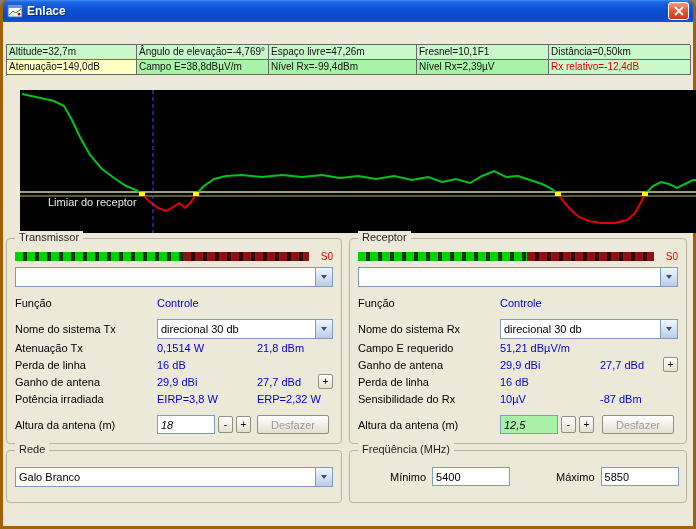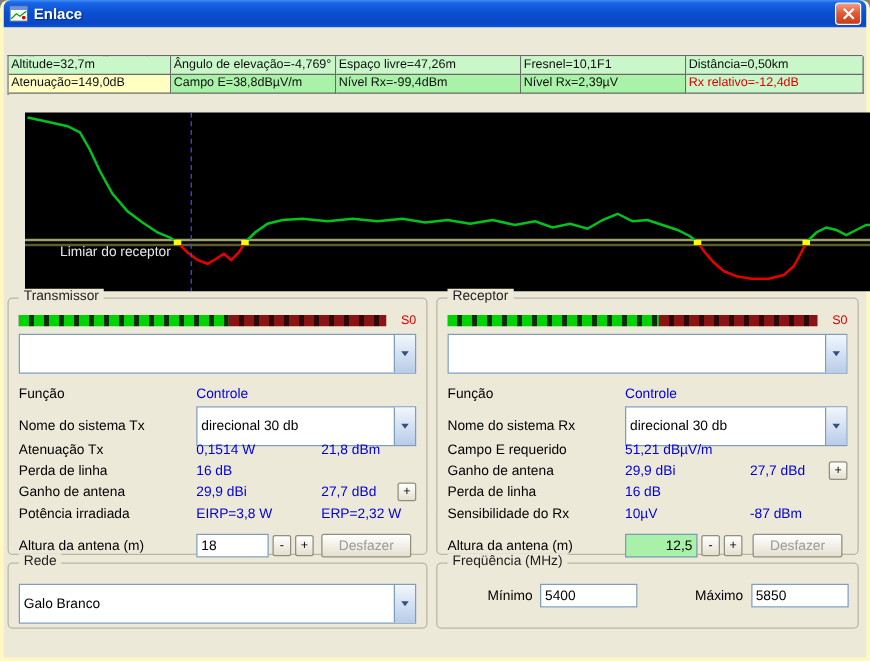--- a/index.html
+++ b/index.html
@@ -1,17 +1,17 @@
 <!DOCTYPE html>
 <html><head>
 <meta charset="utf-8">
 <style>
   * { box-sizing: border-box; font-family: "Liberation Sans", sans-serif; }
   html,body { margin:0; padding:0; background:#808080; }
-  .win { position:relative; width:696px; height:529px; background:#fef9c3; padding:0 3px 3px; border-radius:7px 7px 0 0; overflow:hidden; }
+  .win { position:relative; width:696px; height:529px; background:#a16207; padding:0 3px 3px; border-radius:7px 7px 0 0; overflow:hidden; }
   .titlebar { height:22px; display:flex; align-items:center; gap:4px; padding:0 4px;
     background:linear-gradient(180deg,#3E90F2 0%,#1B64E6 10%,#0B50D2 45%,#0947C6 85%,#0D55DC 100%);
     border-radius:6px 6px 0 0; color:#fff; }
   .title { font-size:12px; font-weight:bold; text-shadow:1px 1px 1px #00287A; }
   .close-btn { margin-left:auto; width:21px; height:18px; border:1px solid #FFFFFF; border-radius:3px;
     background:linear-gradient(180deg,#F79C84 0%,#E35C38 45%,#C93A14 100%);
     display:flex; align-items:center; justify-content:center; }
   .client { position:relative; width:690px; height:504px; background:#ECE9D8; }
 
   .menubar { position:absolute; top:0; left:0; right:0; height:20px; display:flex; align-items:center; padding-left:2px; font-size:11px; color:#000; }
@@ -37,38 +37,38 @@
   .g-rede { left:3px; top:428px; width:336px; height:53px; }
   .g-freq { left:346px; top:428px; width:338px; height:53px; }
   .gc { position:absolute; inset:0; padding:12px 8px 8px; }
 
   .meter-row { display:flex; align-items:center; height:10px; }
   .smeter { flex:1; height:9px; display:flex; }
   .m-green { width:57%; height:100%; background:repeating-linear-gradient(90deg,#00D400 0 8px,#083008 8px 12px); }
   .m-red   { flex:1; height:100%; background:repeating-linear-gradient(90deg,#8A1414 0 8px,#2C0808 8px 12px); }
   .s-label { color:#E00000; font-size:10px; margin-left:8px; width:16px; text-align:right; }
 
-  .combo { height:32px; background:#fff; border:1px solid #7F9DB9; display:flex; align-items:center; font-size:11px; }
+  .combo { height:20px; background:#fff; border:1px solid #7F9DB9; display:flex; align-items:center; font-size:11px; }
   .combo-text { padding-left:3px; flex:1; white-space:nowrap; overflow:hidden; color:#000; }
   .combo-btn { width:17px; height:100%; display:flex; align-items:center; justify-content:center;
     background:linear-gradient(180deg,#F2F6FC,#CFDDF1 60%,#B8CCE8); border-left:1px solid #7F9DB9; }
   .arr { width:0; height:0; border-left:3.5px solid transparent; border-right:3.5px solid transparent; border-top:4px solid #33517A; }
   .full { margin-top:6px; }
   .grow { flex:1; }
 
   .frow { display:flex; align-items:center; margin-top:6px; height:20px; font-size:11px; position:relative; }
   .vrow { display:flex; align-items:baseline; margin-top:3px; height:14px; font-size:11px; position:relative; }
   .w-label { width:142px; flex:none; color:#000; }
   .w-v1 { width:100px; flex:none; }
   .blue { color:#0000D6; }
 
   .hrow { display:flex; align-items:center; margin-top:8px; height:19px; font-size:11px; position:relative; }
   .txt { height:19px; border:1px solid #7F9DB9; font-size:11px; padding:0 3px; background:#fff; color:#000; }
-  .h-input { width:58px; }
-  .green-bg { background:#A9F0A9;text-align:right; }
+  .h-input { width:58px;font-style:italic; }
+  .green-bg { background:#A9F0A9; }
   .mini { width:15px; height:17px; margin-left:3px; font-size:10px; line-height:1; padding:0;
     background:linear-gradient(180deg,#FFFFFF,#E4E0CF); border:1px solid #928F7E; border-radius:2px; color:#000; }
   .plus-right { position:absolute; right:0; top:-2px; width:15px; height:15px; margin:0; }
   .undo { position:absolute; right:4px; width:72px; height:19px; font-size:11px; color:#9A9A9A;
     background:linear-gradient(180deg,#FFFFFF,#E4E0CF); border:1px solid #928F7E; border-radius:2px; }
 
   .rede-gc { position:absolute; inset:0; padding:16px 8px 8px; }
   .freq-row { display:flex; align-items:center; margin-top:16px; padding-left:40px; font-size:11px; color:#000; }
   .freq-input { width:78px; margin-left:6px; }
   .max-gap { margin-left:46px; }

